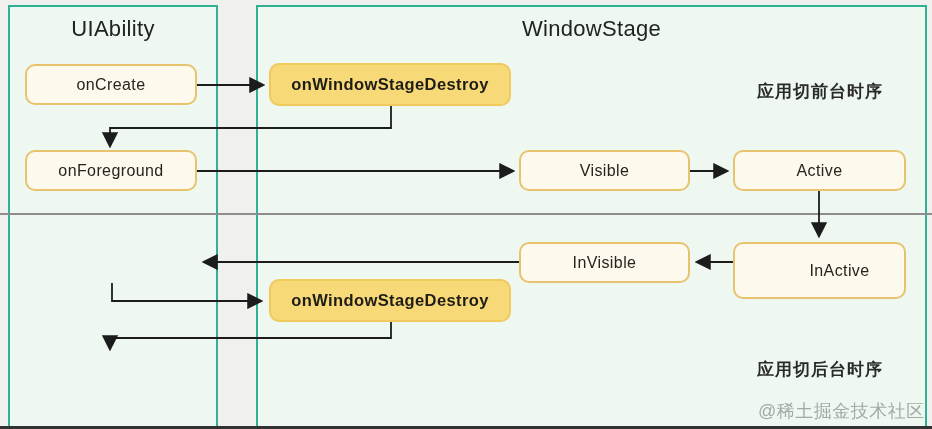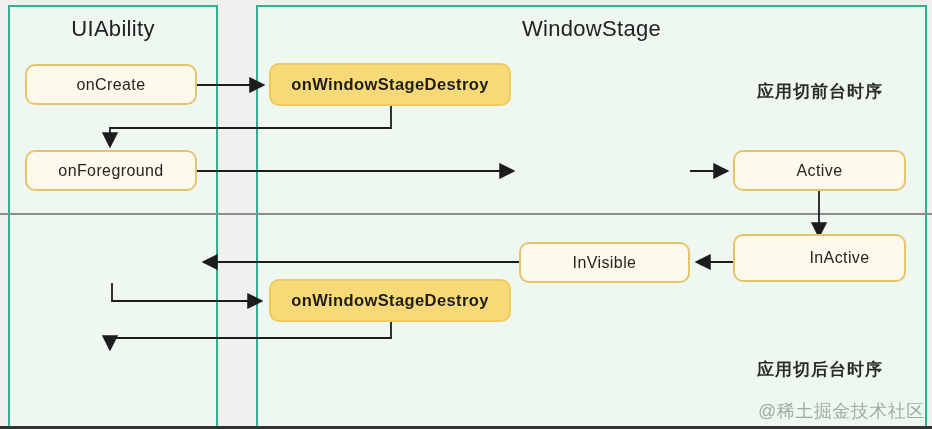--- a/index.html
+++ b/index.html
@@ -94,23 +94,24 @@
       <path d="M112,283 V301 H261" marker-end="url(#ah)"></path>
       <path d="M391,322 V338 H110 V349" marker-end="url(#ah)"></path>
     </g>
   </svg>
 
   <div class="box" style="left:25px;top:64px;width:172px;height:41px;">onCreate</div>
   <div class="box" style="left:25px;top:150px;width:172px;height:41px;">onForeground</div>
 
   <div class="box hl" style="left:269px;top:63px;width:242px;height:43px;">onWindowStageDestroy</div>
   <div class="box hl" style="left:269px;top:279px;width:242px;height:43px;">onWindowStageDestroy</div>
+  <div class="box" style="left:519px;top:150px;width:171px;height:41px;">Visible</div>
   <div class="box" style="left:733px;top:150px;width:173px;height:41px;">Active</div>
   <div class="box" style="left:519px;top:242px;width:171px;height:41px;">InVisible</div>
-  <div class="box" style="left:733px;top:234px;width:173px;height:48px;padding-left:40px;">InActive</div>
+  <div class="box" style="left:733px;top:242px;width:173px;height:57px;padding-left:40px;">InActive</div>
 
   <div class="seq-label" style="left:745px;top:80px;">应用切前台时序</div>
   <div class="seq-label" style="left:745px;top:358px;">应用切后台时序</div>
 
   <div class="watermark">@稀土掘金技术社区</div>
   <div class="watermark-partial">
     
   </div>
 
   <div class="bottom-strip"></div>

